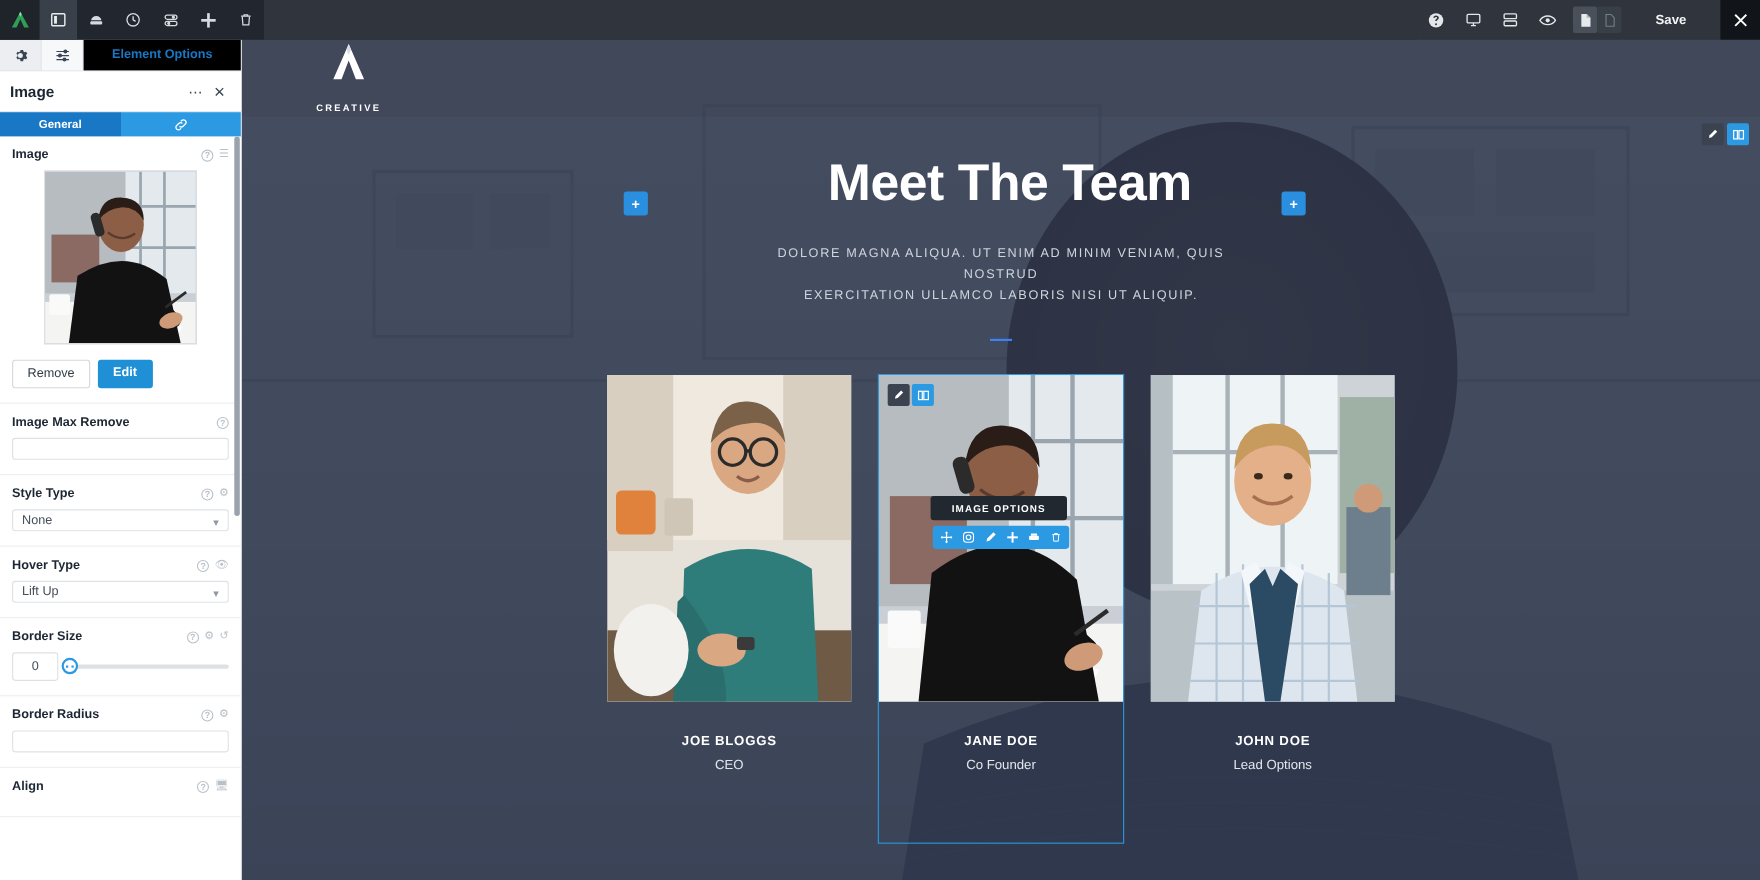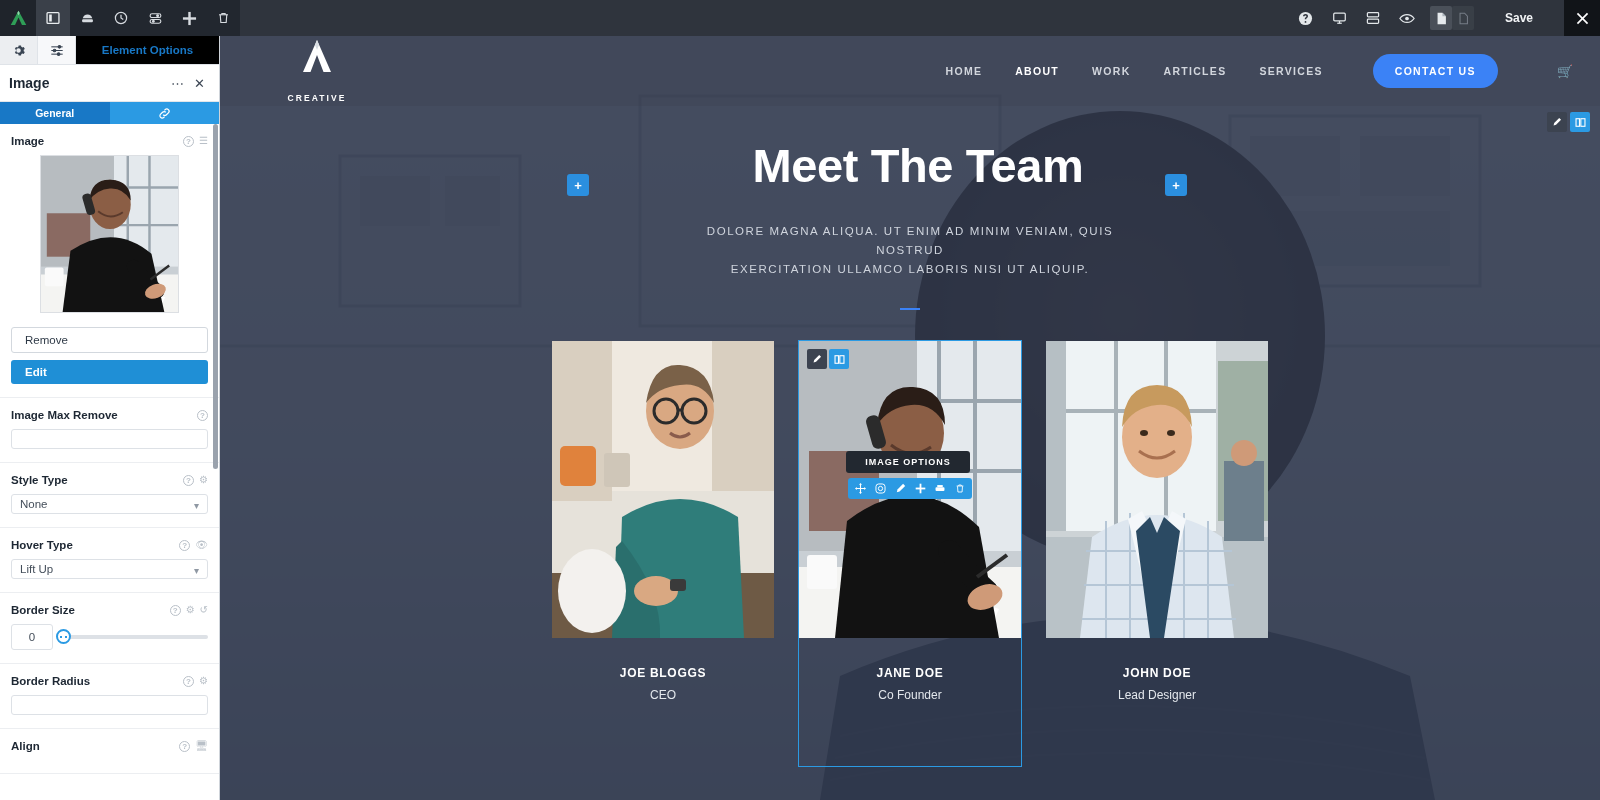--- a/index.html
+++ b/index.html
@@ -86,21 +86,21 @@
     color: #b9c0c8; font-size: 8px; line-height: 9px; text-align: center;
     margin-left: 4px; font-weight: 700; cursor: pointer; flex: 0 0 auto;
   }
   .mini { color: #b9c0c8; margin-left: 5px; font-size: 10px; cursor: pointer; line-height:1; }
 
   .thumb {
     width: 139px; height: 158px; margin: 0 auto; border: 1px solid #dcdfe3;
     overflow: hidden; position: relative; background:#cfd5da;
   }
   .thumb svg { display:block; width:100%; height:100%; }
-  .thumb-acts { display: flex; gap: 7px; margin-top: 14px; flex-direction: column; }
+  .thumb-acts { display: flex; gap: 7px; margin-top: 14px; }
   .btn-rem {
     padding: 6px 13px; font-size: 11.5px; color: #2f3a47; background: #fff;
     border: 1px solid #d3d8de; border-radius: 3px; cursor: pointer;
   }
   .btn-edit {
     padding: 6px 14px; font-size: 11.5px; color: #fff; background: #1f8fd6;
     border: none; border-radius: 3px; cursor: pointer; font-weight:600;
   }
 
   .field {
@@ -262,29 +262,20 @@
     <div class="overlay"></div>
 
     <div class="site-head">
       <div class="brand">
         <svg class="mark" width="44" height="34" viewBox="0 0 44 34">
           <path d="M22 1 L36 33 L28.5 33 L22 16 L15.5 33 L8 33 Z" fill="#ffffff"></path>
           <path d="M22 1 L24 6 L22 11 L20 6 Z" fill="#d8dde3"></path>
         </svg>
         <span class="word">CREATIVE</span>
       </div>
-      <nav class="nav">
-        <a>HOME</a>
-        <a class="on">ABOUT</a>
-        <a>WORK</a>
-        <a>ARTICLES</a>
-        <a>SERVICES</a>
-        <div class="cta">CONTACT US</div>
-        <span class="cart">🛒</span>
-      </nav>
     </div>
 
     <div class="rowbadges">
       <div class="bdg dark">
         <svg width="10" height="10" viewBox="0 0 16 16">
             <path d="M11.5 1.5l3 3-8 8-4 1 1-4z" fill="#fff"></path>
           </svg>
       </div>
       <div class="bdg blue">
         <svg width="11" height="11" viewBox="0 0 16 16" fill="none" stroke="#fff" stroke-width="1.6">
@@ -456,21 +447,21 @@
             <ellipse cx="111" cy="96" rx="35" ry="41" fill="#e3b089"></ellipse>
             <path d="M76 86 Q78 44 111 44 Q144 44 146 86 Q134 62 111 64 Q88 66 76 86Z" fill="#c79a5e"></path>
             <path d="M93 110 q18 14 36 0" stroke="#a9704f" stroke-width="3" fill="none"></path>
             <g fill="#3a2a1c">
                 <ellipse cx="98" cy="92" rx="4" ry="3"></ellipse>
                 <ellipse cx="125" cy="92" rx="4" ry="3"></ellipse>
               </g>
           </svg>
         </div>
         <div class="nm">JOHN DOE</div>
-        <div class="rl">Lead Designer</div>
+        <div class="rl">Lead Options</div>
       </div>
 
     </div>
   </div>
 
   <div class="panel">
 
     <div class="panel-tabs">
       <div class="ptab">
         <svg width="13" height="13" viewBox="0 0 16 16" fill="#394452">

